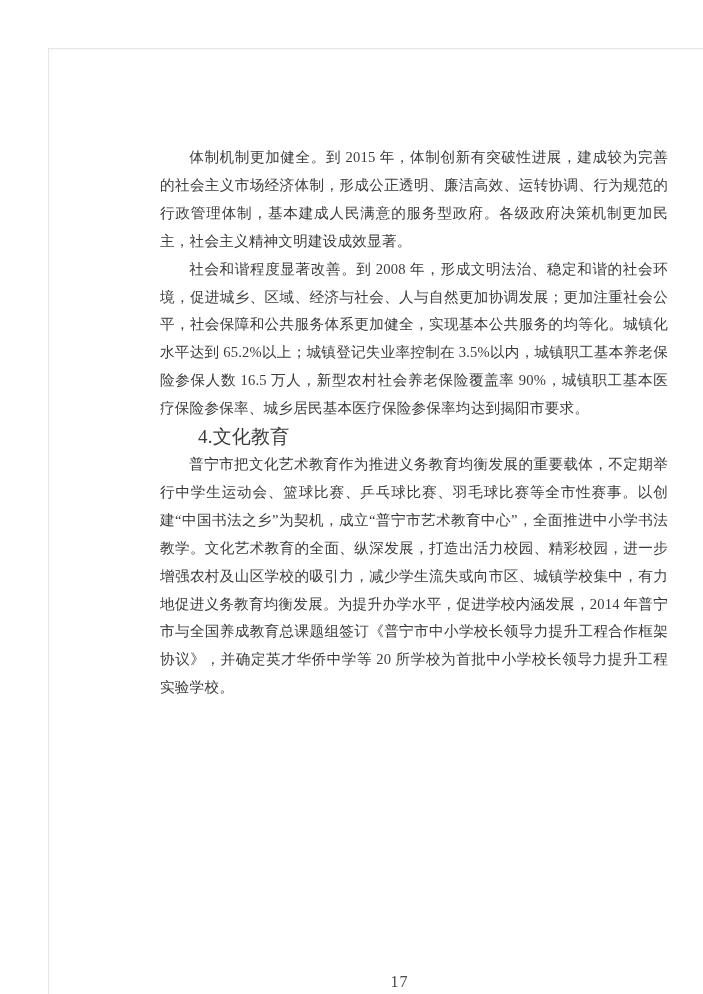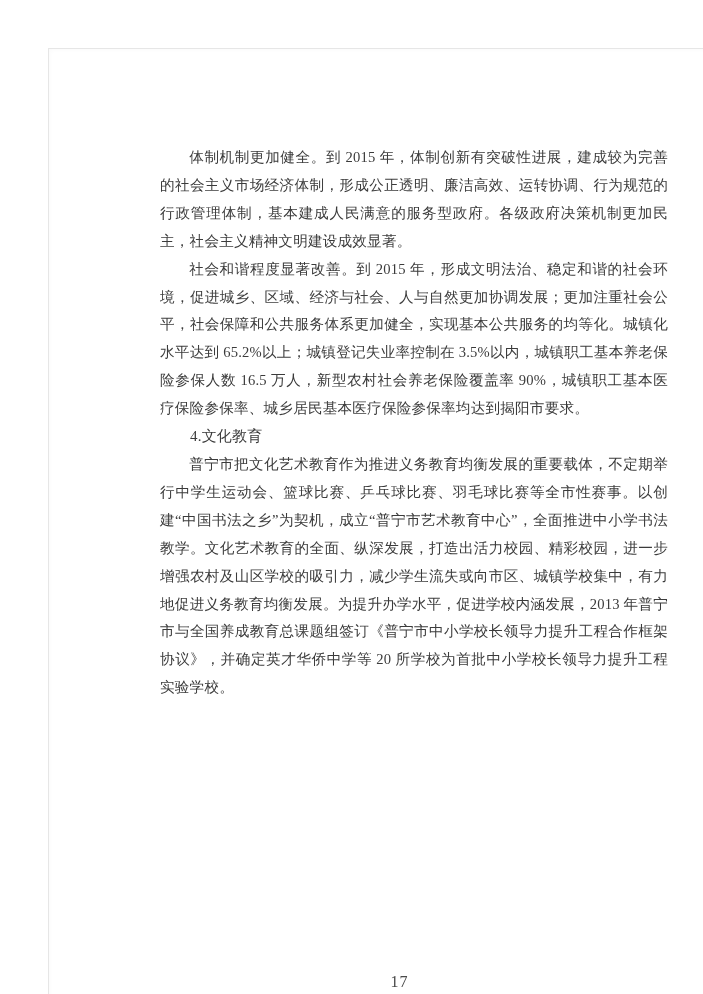--- a/index.html
+++ b/index.html
@@ -31,41 +31,41 @@
     text-justify: inter-character;
     letter-spacing: 0.2px;
   }
   .text-block p {
     text-indent: 2em;
     margin: 0;
   }
   .section-heading {
     text-indent: 2em;
     font-weight: normal;
-    font-size: 15px;
+    font-size: 19px;
     line-height: 27.9px;
   }
   .page-footer {
     position: absolute;
     top: 909px;
     left: 0;
     width: 100%;
     text-align: center;
     font-size: 16px;
     color: #4a4a4a;
     letter-spacing: 1px;
   }
 </style>
 </head>
 <body>
 
 <div class="scan-page">
 
   <div class="text-block">
     <p>体制机制更加健全。到 2015 年，体制创新有突破性进展，建成较为完善的社会主义市场经济体制，形成公正透明、廉洁高效、运转协调、行为规范的行政管理体制，基本建成人民满意的服务型政府。各级政府决策机制更加民主，社会主义精神文明建设成效显著。</p>
-    <p>社会和谐程度显著改善。到 2015 年，形成文明法治、稳定和谐的社会环境，促进城乡、区域、经济与社会、人与自然更加协调发展；更加注重社会公平，社会保障和公共服务体系更加健全，实现基本公共服务的均等化。城镇化水平达到 65.2%以上；城镇登记失业率控制在 3.5%以内，城镇职工基本养老保险参保人数 16.5 万人，新型农村社会养老保险覆盖率 90%，城镇职工基本医疗保险参保率、城乡居民基本医疗保险参保率均达到揭阳市要求。</p>
+    <p>社会和谐程度显著改善。到 2008 年，形成文明法治、稳定和谐的社会环境，促进城乡、区域、经济与社会、人与自然更加协调发展；更加注重社会公平，社会保障和公共服务体系更加健全，实现基本公共服务的均等化。城镇化水平达到 65.2%以上；城镇登记失业率控制在 3.5%以内，城镇职工基本养老保险参保人数 16.5 万人，新型农村社会养老保险覆盖率 90%，城镇职工基本医疗保险参保率、城乡居民基本医疗保险参保率均达到揭阳市要求。</p>
     <p class="section-heading">4.文化教育</p>
-    <p>普宁市把文化艺术教育作为推进义务教育均衡发展的重要载体，不定期举行中学生运动会、篮球比赛、乒乓球比赛、羽毛球比赛等全市性赛事。以创建“中国书法之乡”为契机，成立“普宁市艺术教育中心”，全面推进中小学书法教学。文化艺术教育的全面、纵深发展，打造出活力校园、精彩校园，进一步增强农村及山区学校的吸引力，减少学生流失或向市区、城镇学校集中，有力地促进义务教育均衡发展。为提升办学水平，促进学校内涵发展，2013 年普宁市与全国养成教育总课题组签订《普宁市中小学校长领导力提升工程合作框架协议》，并确定英才华侨中学等 20 所学校为首批中小学校长领导力提升工程实验学校。</p>
+    <p>普宁市把文化艺术教育作为推进义务教育均衡发展的重要载体，不定期举行中学生运动会、篮球比赛、乒乓球比赛、羽毛球比赛等全市性赛事。以创建“中国书法之乡”为契机，成立“普宁市艺术教育中心”，全面推进中小学书法教学。文化艺术教育的全面、纵深发展，打造出活力校园、精彩校园，进一步增强农村及山区学校的吸引力，减少学生流失或向市区、城镇学校集中，有力地促进义务教育均衡发展。为提升办学水平，促进学校内涵发展，2014 年普宁市与全国养成教育总课题组签订《普宁市中小学校长领导力提升工程合作框架协议》，并确定英才华侨中学等 20 所学校为首批中小学校长领导力提升工程实验学校。</p>
   </div>
 
   <div class="page-footer">17</div>
 
 </div>
 
 </body></html>

